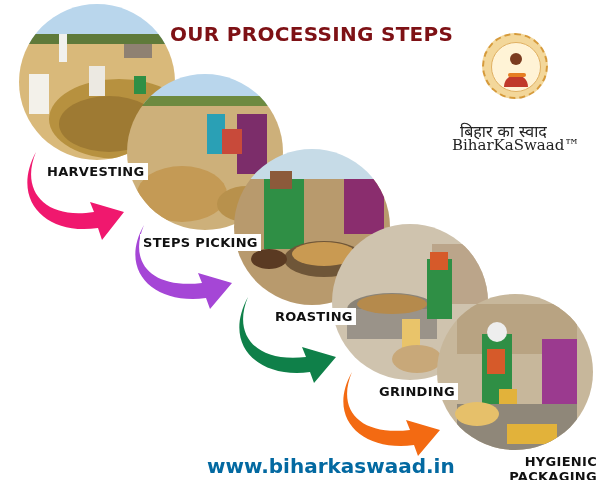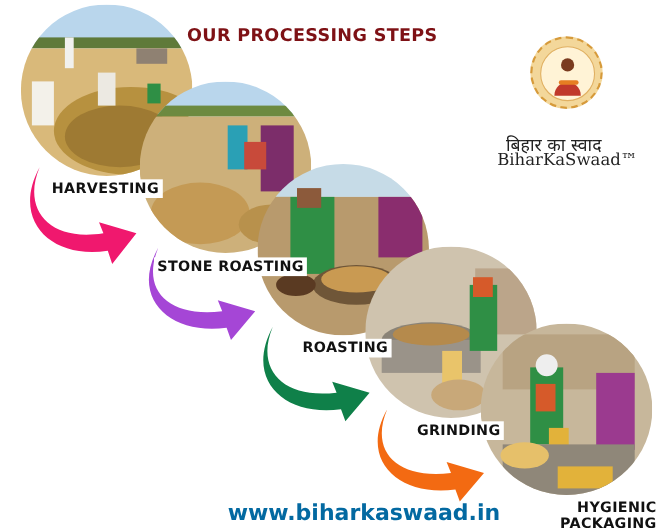--- a/index.html
+++ b/index.html
@@ -1,17 +1,17 @@
 <!DOCTYPE html>
 <html><head>
 <meta charset="utf-8">
 <style>
   html,body{margin:0;padding:0;}
   body{width:600px;height:480px;background:#ffffff;position:relative;overflow:hidden;font-family:"Liberation Sans",sans-serif;}
-  .title{position:absolute;left:170px;top:22px;font-family:"DejaVu Sans",sans-serif;font-weight:bold;font-size:16px;letter-spacing:0.3px;color:#7e1115;}
+  .title{position:absolute;left:170px;top:22px;font-family:"DejaVu Sans",sans-serif;font-weight:bold;font-size:20px;letter-spacing:0.3px;color:#7e1115;}
   .circle{position:absolute;width:156px;height:156px;border-radius:50%;overflow:hidden;}
   .circle svg{display:block;width:100%;height:100%;}
   .label{position:absolute;font-family:"DejaVu Sans",sans-serif;font-weight:bold;font-size:13px;color:#111;letter-spacing:0.3px;background:#fff;padding:1px 3px;}
   .arrow{position:absolute;}
   .logo{position:absolute;left:482px;top:33px;width:66px;height:66px;border-radius:50%;background:#f3d79a;border:2px dashed #d69a3a;box-sizing:border-box;}
   .logo-inner{position:absolute;left:7px;top:7px;width:48px;height:48px;border-radius:50%;background:#fff3d6;border:1px solid #e0b062;}
   .brand{position:absolute;left:452px;top:102px;font-family:"DejaVu Serif",serif;font-size:15px;color:#222;margin-top:34px;}
   .brand-hi{position:absolute;left:460px;top:120px;font-family:"DejaVu Sans",sans-serif;font-size:16px;color:#222;}
   .url{position:absolute;left:207px;top:454px;font-family:"DejaVu Sans",sans-serif;font-weight:bold;font-size:20px;color:#0369a1;}
 </style>
@@ -97,21 +97,21 @@
   <path d="M12 2 C -4 40, 20 66, 70 60 L 66 50 L 100 60 L 78 86 L 74 75 C 22 82, -14 48, 12 2 Z" fill="#a546d6"></path>
 </svg>
 <svg class="arrow" style="left:236px;top:295px;" width="110" height="92" viewBox="0 0 110 92">
   <path d="M12 2 C -4 40, 20 68, 70 62 L 66 52 L 100 62 L 78 88 L 74 77 C 22 84, -14 50, 12 2 Z" fill="#0f8049"></path>
 </svg>
 <svg class="arrow" style="left:340px;top:370px;" width="110" height="90" viewBox="0 0 110 90">
   <path d="M12 2 C -4 40, 20 66, 70 60 L 66 50 L 100 60 L 78 86 L 74 75 C 22 82, -14 48, 12 2 Z" fill="#f36a12"></path>
 </svg>
 
 <div class="label" style="left:44px;top:163px;">HARVESTING</div>
-<div class="label" style="left:140px;top:234px;">STONE ROASTING</div>
+<div class="label" style="left:140px;top:234px;">STEPS PICKING</div>
 <div class="label" style="left:272px;top:308px;">ROASTING</div>
 <div class="label" style="left:376px;top:383px;text-align:center;">GRINDING</div>
 <div class="label" style="left:434px;top:453px;background:transparent;text-align:right;">HYGIENIC PACKAGING</div>
 
 <div class="logo">
   <div class="logo-inner">
     <svg viewBox="0 0 48 48" width="48" height="48">
       <circle cx="24" cy="16" r="6" fill="#7a3b1f"></circle>
       <path d="M12 44 C12 28, 36 28, 36 44 Z" fill="#c0392b"></path>
       <rect x="16" y="30" width="18" height="4" rx="2" fill="#e67e22"></rect>

